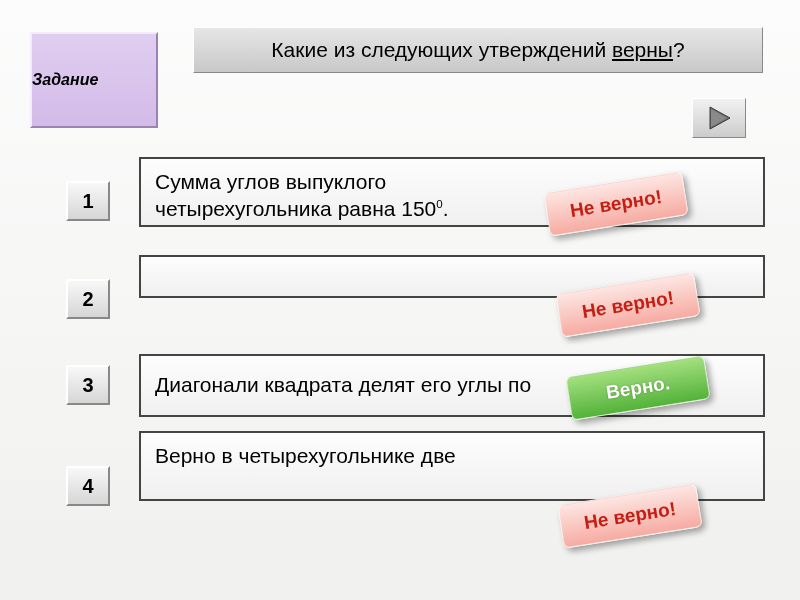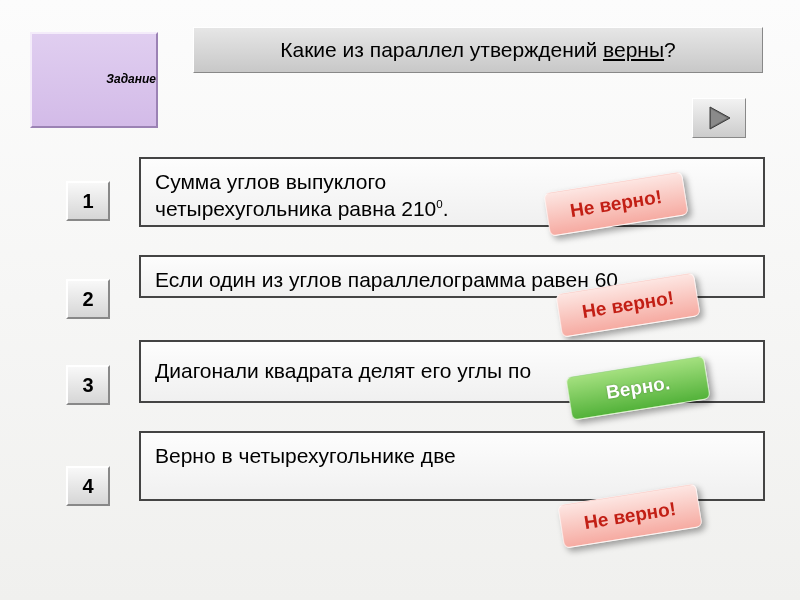--- a/index.html
+++ b/index.html
@@ -17,25 +17,25 @@
     left: 30px;
     top: 32px;
     width: 128px;
     height: 96px;
     background: linear-gradient(to bottom, #e0cef0, #d3bbe8);
     border-top: 2px solid #f4ecfa;
     border-left: 2px solid #f4ecfa;
     border-right: 2px solid #9b82b4;
     border-bottom: 2px solid #9b82b4;
     box-sizing: border-box;
-    font-size: 12px;
+    font-size: 16px;
     font-weight: bold;
     font-style: italic;
     color: #000;
-    text-align: right;
+    text-align: left;
     display: flex;
     flex-direction: column;
     justify-content: center;
     line-height: 1.3;
   }
   .question-bar {
     position: absolute;
     left: 193px;
     top: 27px;
     width: 570px;
@@ -126,56 +126,56 @@
 </style>
 </head>
 <body>
 
 <div class="task-badge">
   <span>Задание</span>
 </div>
 
 <div class="question-bar">
   <span>
-    <span>Какие из параллел утверждений </span><span class="u">верны</span><span>?</span>
+    <span>Какие из следующих утверждений </span><span class="u">верны</span><span>?</span>
   </span>
 </div>
 
 <div class="nav-btn">
   <svg width="26" height="26" viewBox="0 0 26 26">
     <polygon points="4,2 24,13 4,24" fill="#6d6d6d" stroke="#3a3a3a" stroke-width="1"></polygon>
     <polygon points="5,4 21,13 5,22" fill="#8a8a8a"></polygon>
   </svg>
 </div>
 
 <div class="num-btn" style="left:66px; top:181px;">
   <span>1</span>
 </div>
 <div class="statement" style="top:157px;">
   <span>Сумма углов выпуклого</span><br>
-  <span>четырехугольника равна 210</span><span class="sup">0</span><span>.</span>
+  <span>четырехугольника равна 150</span><span class="sup">0</span><span>.</span>
 </div>
 <div class="sticker wrong" style="left:546px; top:182px;">
   <span>Не верно!</span>
 </div>
 
 <div class="num-btn" style="left:66px; top:279px;">
   <span>2</span>
 </div>
 <div class="statement" style="top:255px;">
-  <span>Если один из углов параллелограмма равен 60</span><br>
+  <br>
 </div>
 <div class="sticker wrong" style="left:558px; top:283px;">
   <span>Не верно!</span>
 </div>
 
 <div class="num-btn" style="left:66px; top:365px;">
   <span>3</span>
 </div>
-<div class="statement" style="top:340px; padding-top:16px; padding-bottom:16px;">
+<div class="statement" style="top:354px; padding-top:16px; padding-bottom:16px;">
   <span>Диагонали квадрата делят его углы по</span>
 </div>
 <div class="sticker right" style="left:568px; top:366px;">
   <span>Верно.</span>
 </div>
 
 <div class="num-btn" style="left:66px; top:466px;">
   <span>4</span>
 </div>
 <div class="statement" style="top:431px;">

